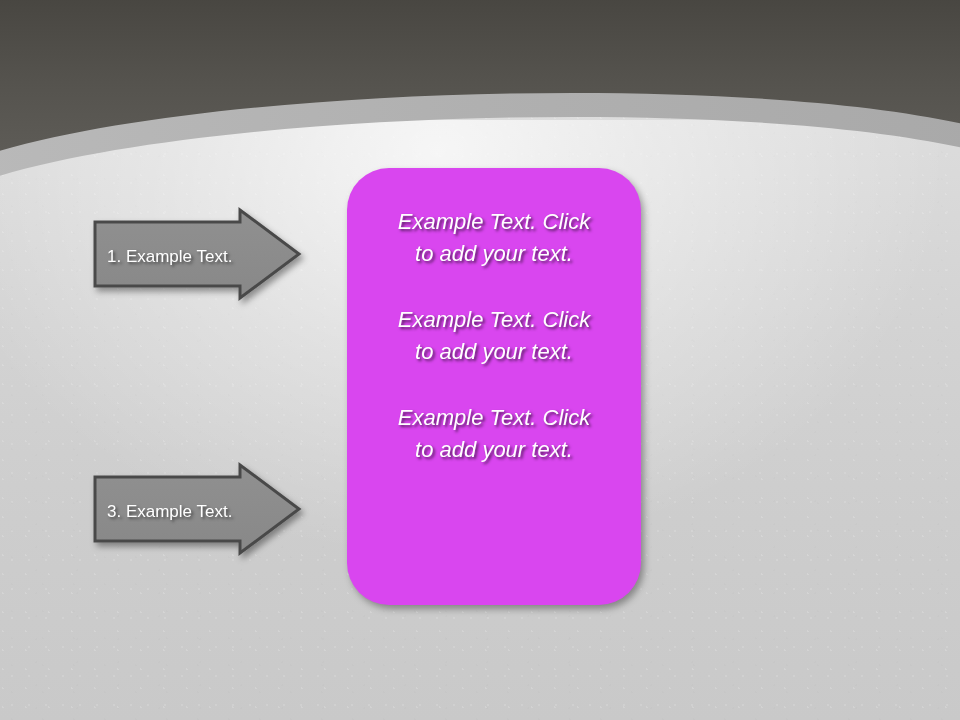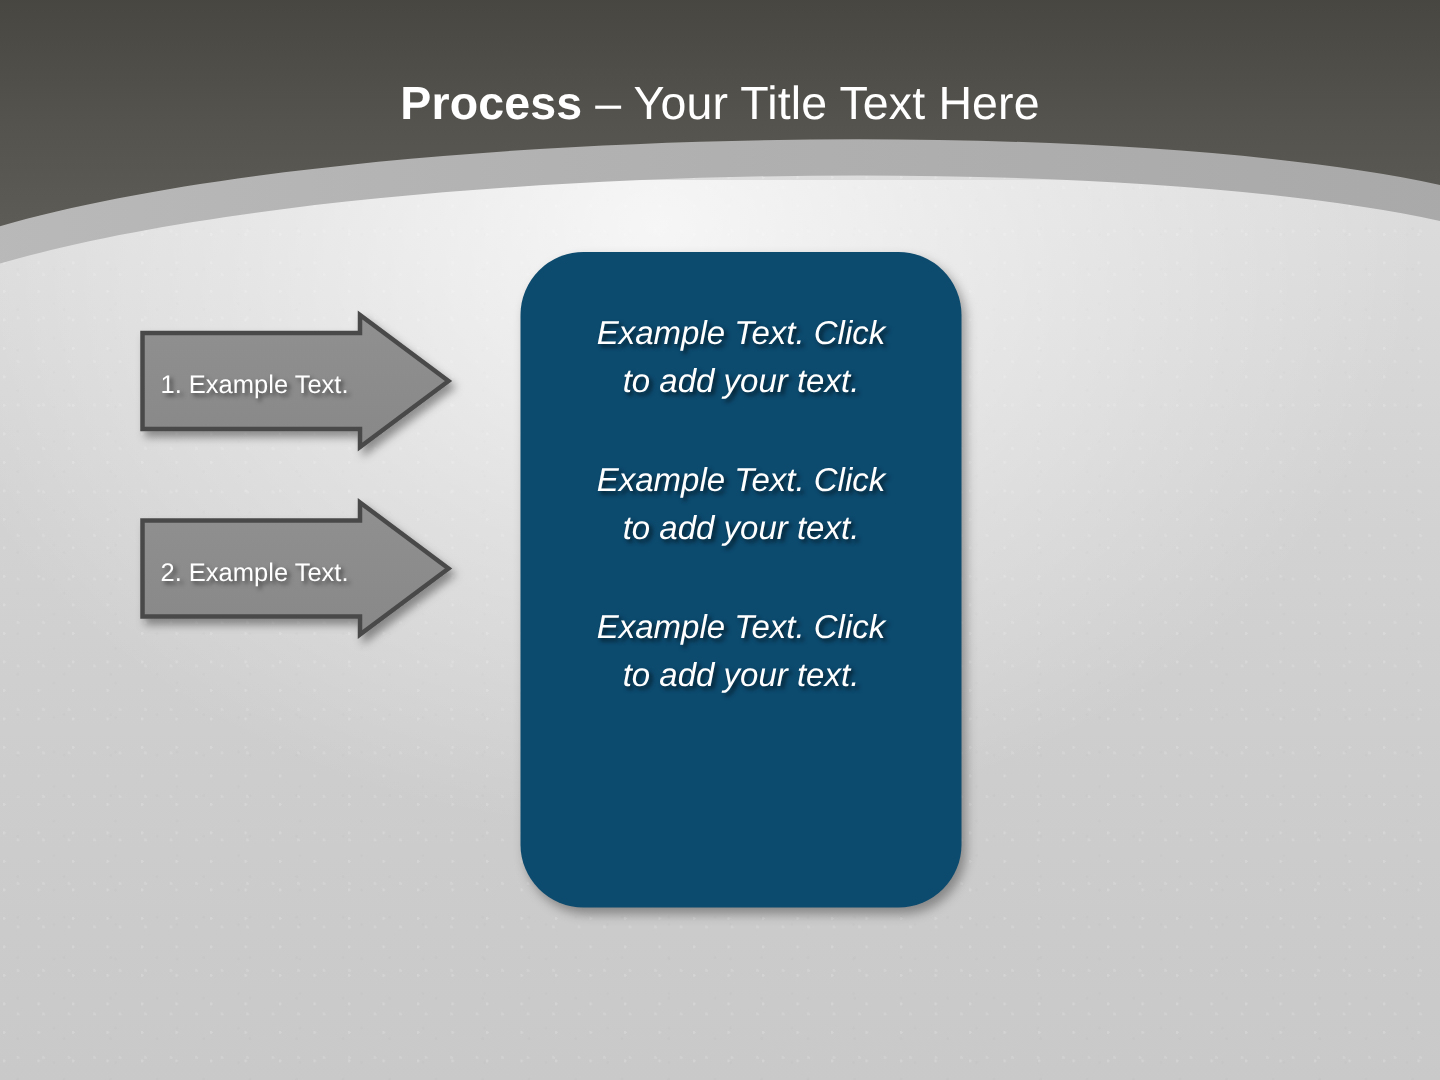--- a/index.html
+++ b/index.html
@@ -67,21 +67,21 @@
     white-space: nowrap;
   }
   .title .strong { font-weight: bold; }
   .title .rest { font-weight: normal; }
 
   
   .center-box {
     position: absolute;
     left: 347px; top: 168px;
     width: 294px; height: 437px;
-    background: #0c4a6e;
+    background: #d946ef;
     border-radius: 42px;
     box-shadow: 3px 4px 7px rgba(0,0,0,.34);
     display: flex;
     flex-direction: column;
     justify-content: flex-start;
     align-items: center;
     padding-top: 38px;
     box-sizing: border-box;
   }
   .center-text {
@@ -145,23 +145,20 @@
           <stop offset="100%" stop-color="#a9a9a9"></stop>
         </linearGradient>
       </defs>
 
       <path d="M -20 182 C 200 108, 760 96, 980 152 L 980 -10 L -20 -10 Z" fill="url(#arcGrad)"></path>
 
       <path d="M -20 157 C 200 84, 760 72, 980 128 L 980 -10 L -20 -10 Z" fill="url(#hdrGrad)"></path>
     </svg>
   </div>
 
-  <div class="title">
-    <span class="strong">Process</span><span class="rest"> – Your Title Text Here</span>
-  </div>
 
   <div class="center-box">
     <div class="center-text t1">Example Text. Click  to add your text.</div>
     <div class="center-text t2">Example Text. Click  to add your text.</div>
     <div class="center-text t3">Example Text. Click  to add your text.</div>
   </div>
 
   <div class="arrow arrow-1">
     <svg width="215" height="95" viewBox="0 0 215 95">
       <defs>
@@ -171,31 +168,31 @@
         </linearGradient>
         <filter id="arwShadow1" x="-30%" y="-30%" width="170%" height="180%">
           <feDropShadow dx="3" dy="4" stdDeviation="3" flood-color="#000000" flood-opacity="0.38"></feDropShadow>
         </filter>
       </defs>
       <path d="M 5 14 L 150 14 L 150 2 L 209 46 L 150 90 L 150 78 L 5 78 Z" fill="url(#arwGrad1)" stroke="#4a4a4a" stroke-width="3" stroke-linejoin="miter" filter="url(#arwShadow1)"></path>
     </svg>
     <div class="arrow-label">1. Example Text.</div>
   </div>
 
-  <div class="arrow arrow-2">
+
+  <div class="arrow arrow-3">
     <svg width="215" height="95" viewBox="0 0 215 95">
       <defs>
-        <linearGradient id="arwGrad2" x1="0" y1="0" x2="0" y2="1">
+        <linearGradient id="arwGrad3" x1="0" y1="0" x2="0" y2="1">
           <stop offset="0%" stop-color="#909090"></stop>
           <stop offset="100%" stop-color="#888888"></stop>
         </linearGradient>
-        <filter id="arwShadow2" x="-30%" y="-30%" width="170%" height="180%">
+        <filter id="arwShadow3" x="-30%" y="-30%" width="170%" height="180%">
           <feDropShadow dx="3" dy="4" stdDeviation="3" flood-color="#000000" flood-opacity="0.38"></feDropShadow>
         </filter>
       </defs>
-      <path d="M 5 14 L 150 14 L 150 2 L 209 46 L 150 90 L 150 78 L 5 78 Z" fill="url(#arwGrad2)" stroke="#4a4a4a" stroke-width="3" stroke-linejoin="miter" filter="url(#arwShadow2)"></path>
+      <path d="M 5 14 L 150 14 L 150 2 L 209 46 L 150 90 L 150 78 L 5 78 Z" fill="url(#arwGrad3)" stroke="#4a4a4a" stroke-width="3" stroke-linejoin="miter" filter="url(#arwShadow3)"></path>
     </svg>
-    <div class="arrow-label">2. Example Text.</div>
+    <div class="arrow-label">3. Example Text.</div>
   </div>
-
 
 
 </div>
 
 </body></html>

